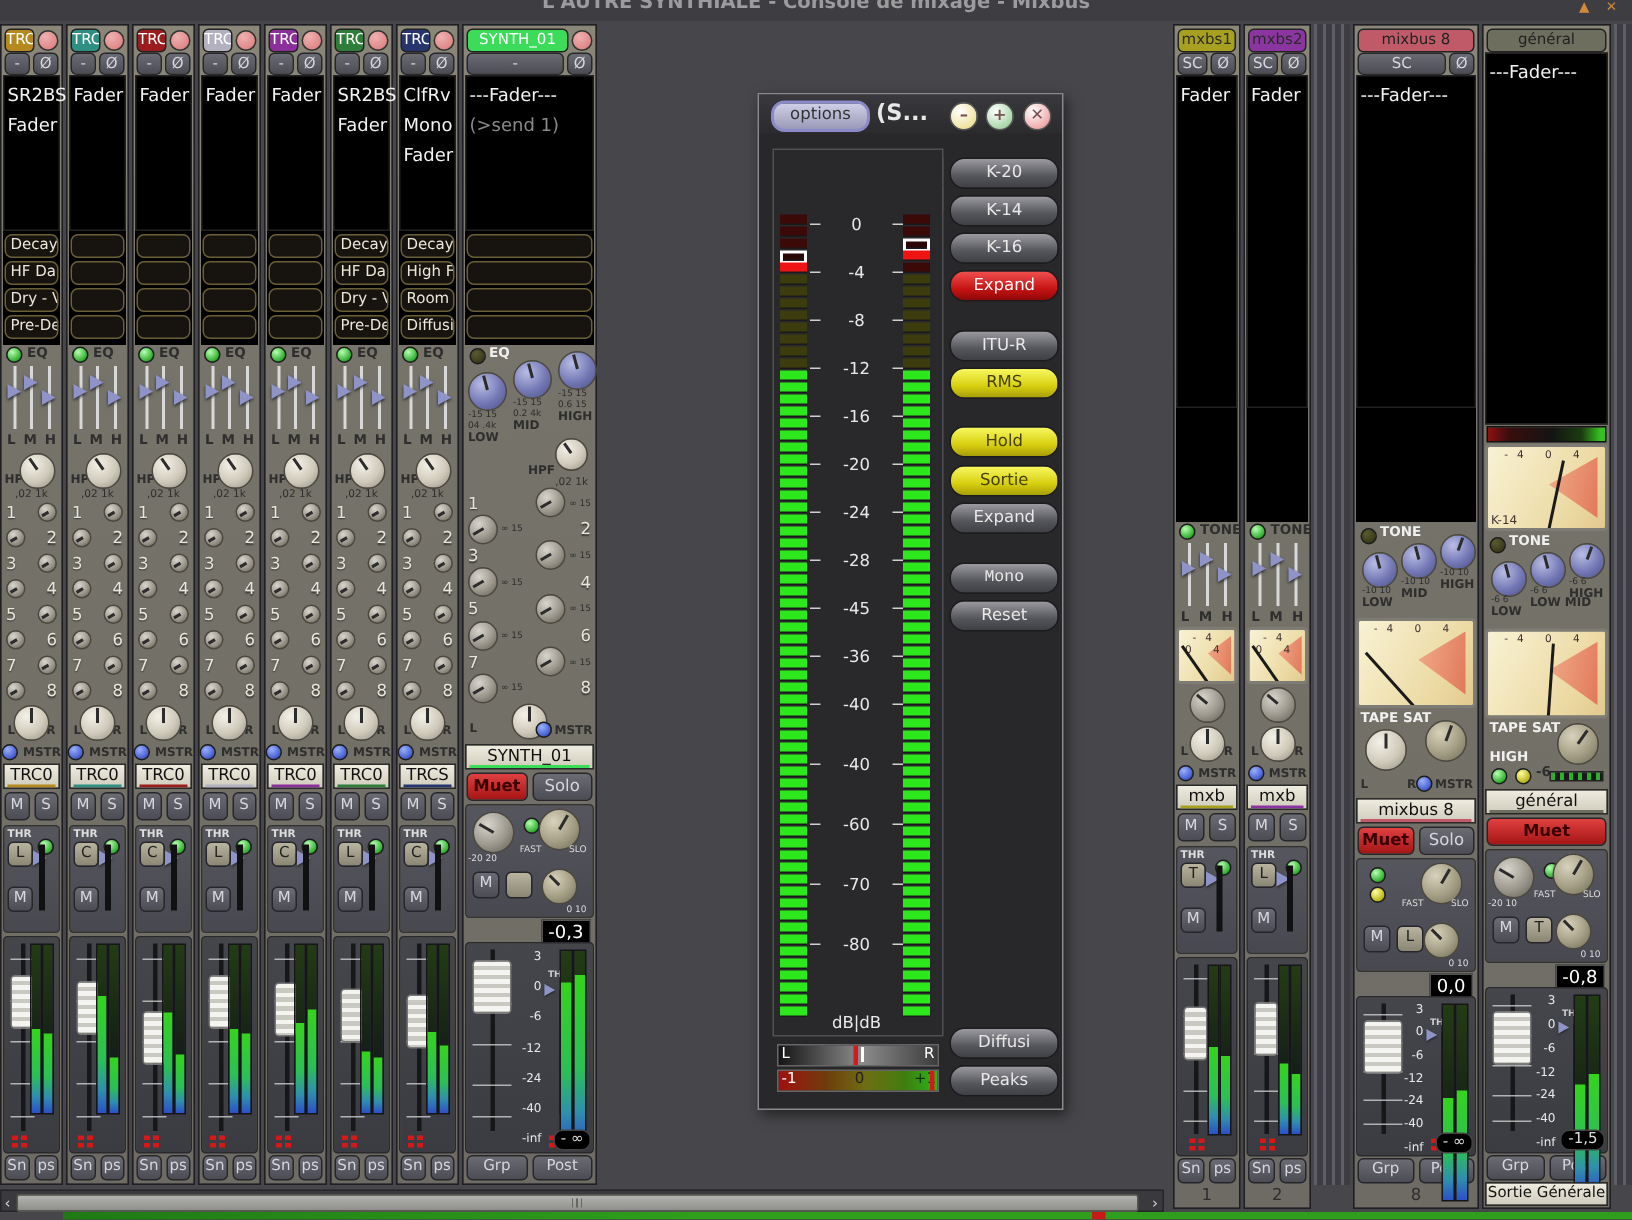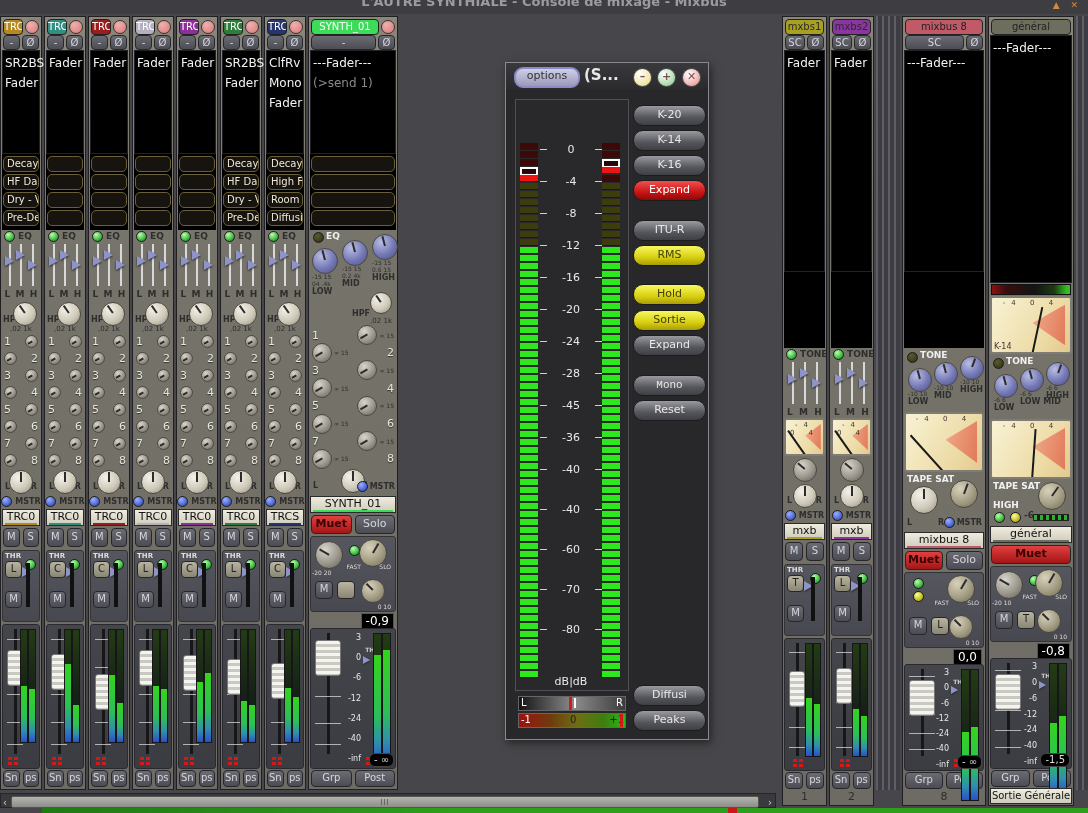--- a/index.html
+++ b/index.html
@@ -1283,21 +1283,21 @@
         <div style="position: absolute; right: 34px; top: 26px; font-size: 6px; color: rgb(221, 221, 221);">FAST</div>
         <div style="position: absolute; right: 4px; top: 26px; font-size: 6px; color: rgb(221, 221, 221);">SLO</div>
         <div class="btn" style="position: absolute; left: 4px; top: 44px; width: 16px; height: 16px;">M</div>
         <div class="btn" style="position: absolute; left: 26px; top: 44px; width: 16px; height: 16px; background: linear-gradient(rgb(184, 180, 160), rgb(138, 134, 116)); color: rgb(34, 34, 34);"></div>
         <div class="knob tan" style="width: 22px; height: 22px; position: absolute; right: 10px; top: 42px;">
           <div class="ptr" style="transform: rotate(-45deg);"></div>
         </div>
         <div style="position: absolute; right: 4px; top: 66px; font-size: 6px; color: rgb(221, 221, 221);">0   10</div>
       </div>
       <div class="sec" style="height: 15px; justify-content: flex-end; padding: 0px 2px;">
-        <div style="background: rgb(0, 0, 0); color: rgb(255, 255, 255); font-size: 12px; padding: 0px 4px; border: 1px solid rgb(85, 85, 85); line-height: 14px;">-0,9</div>
+        <div style="background: rgb(0, 0, 0); color: rgb(255, 255, 255); font-size: 12px; padding: 0px 4px; border: 1px solid rgb(85, 85, 85); line-height: 14px;">-0,3</div>
       </div>
       <div class="sec" style="height: 0px; position: relative; background: linear-gradient(rgb(68, 70, 76), rgb(58, 60, 66)); border: 1px solid rgb(42, 42, 46); border-radius: 3px; flex: 1 1 0%;">
         <div style="position: absolute; left: 4px; top: 4px; bottom: 14px; width: 26px;">
           <div style="position: absolute; left: 50%; top: 0px; bottom: 0px; width: 3px; margin-left: -1px; background: rgb(23, 23, 26);"></div>
           <div class="tick" style="left: 0px; right: 0px; top: 8%; height: 1px; opacity: 0.8;"></div>
           <div class="tick" style="left: 0px; right: 0px; top: 30%; height: 1px; opacity: 0.8;"></div>
           <div class="tick" style="left: 0px; right: 0px; top: 52%; height: 1px; opacity: 0.8;"></div>
           <div class="tick" style="left: 0px; right: 0px; top: 74%; height: 1px; opacity: 0.8;"></div>
           <div class="tick" style="left: 0px; right: 0px; top: 92%; height: 1px; opacity: 0.8;"></div>
           <div style="position: absolute; left: 0px; right: 0px; top: 6%; height: 34px; border-radius: 3px; border: 1px solid rgb(119, 119, 119); background: repeating-linear-gradient(rgb(244, 244, 240) 0px, rgb(244, 244, 240) 3px, rgb(201, 201, 194) 3px, rgb(201, 201, 194) 6px);"></div>

